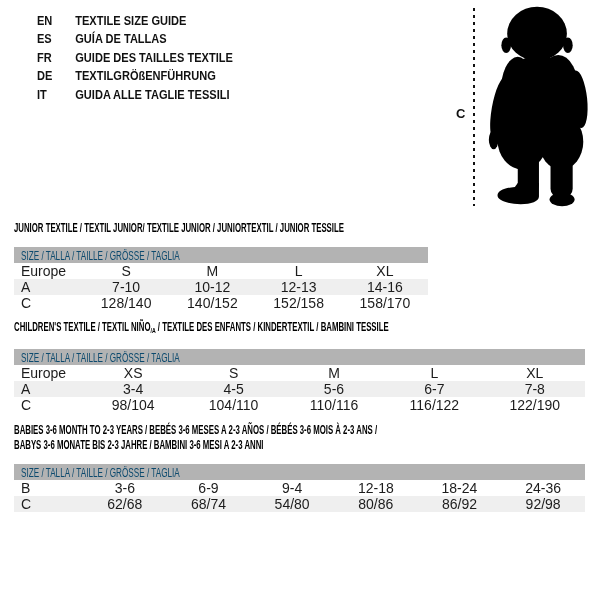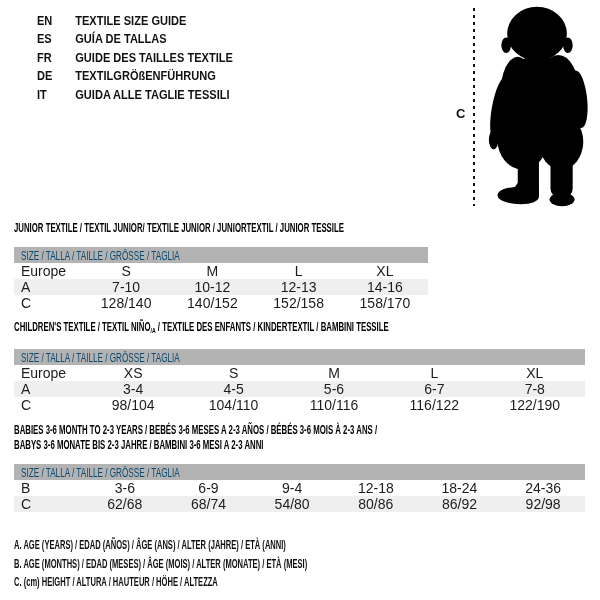--- a/index.html
+++ b/index.html
@@ -189,21 +189,14 @@
               <td class="val">54/80</td>
               <td class="val">80/86</td>
               <td class="val">86/92</td>
               <td class="val">92/98</td>
             </tr>
           </tbody>
         </table>
   </div>
 </div>
 
-  <div class="footnotes">
-  <div class="fn">A. AGE (YEARS) / EDAD (AÑOS) / ÂGE (ANS) / ALTER (JAHRE) / ETÀ (ANNI)</div>
-
-  <div class="fn">B. AGE (MONTHS) / EDAD (MESES) / ÂGE (MOIS) / ALTER (MONATE) / ETÀ (MESI)</div>
-
-  <div class="fn">C. (cm) HEIGHT / ALTURA / HAUTEUR / HÖHE / ALTEZZA</div>
+
 </div>
 
-</div>
-
 </body></html>

